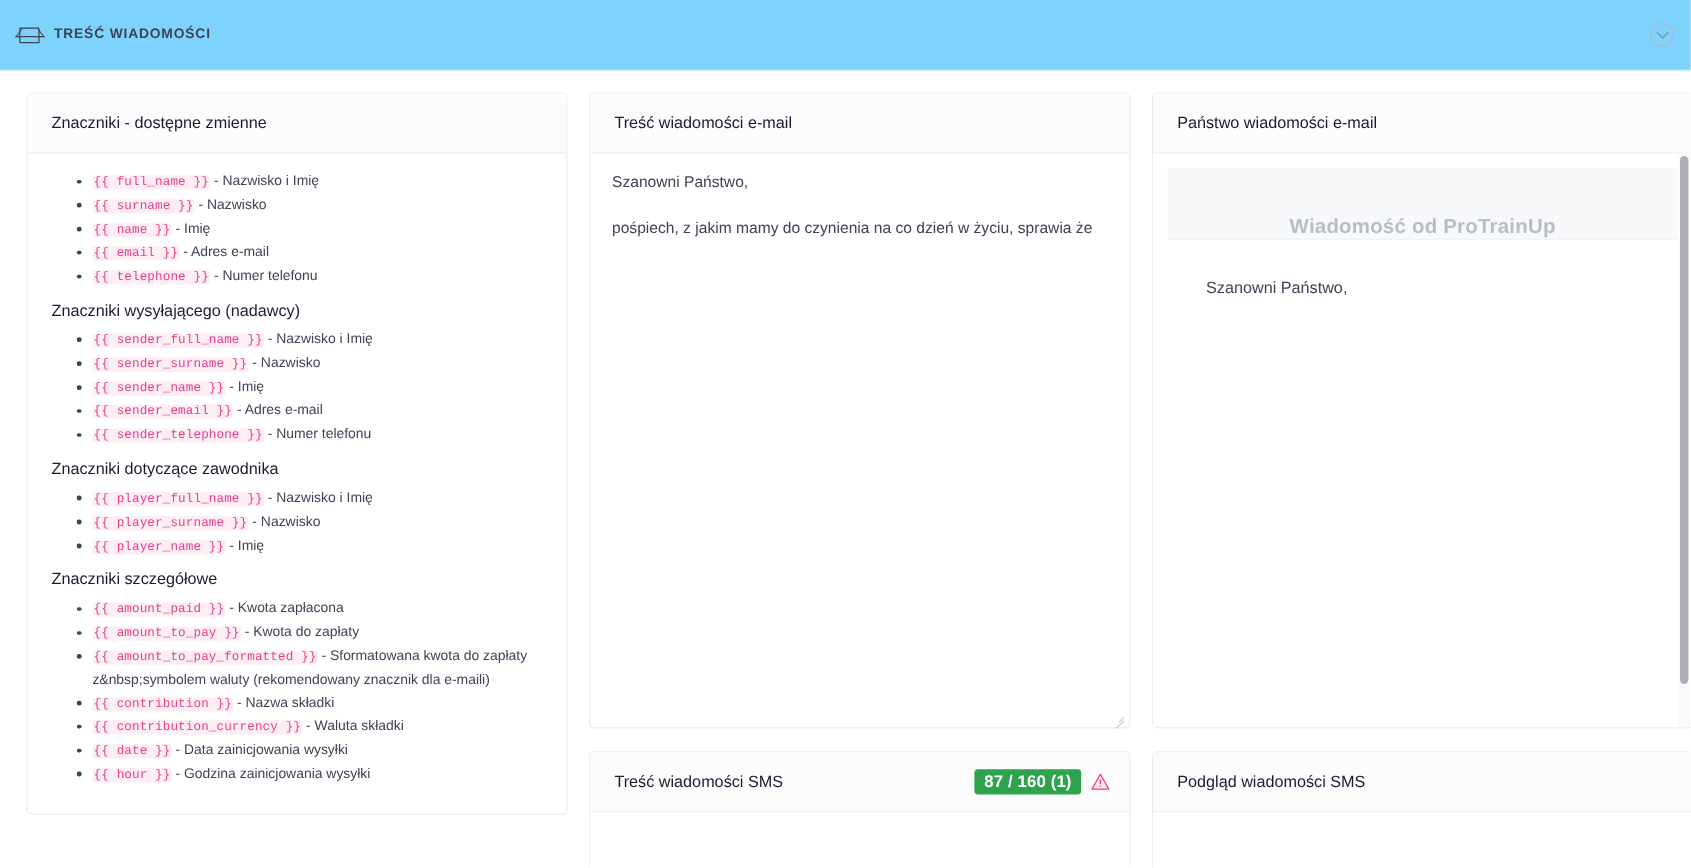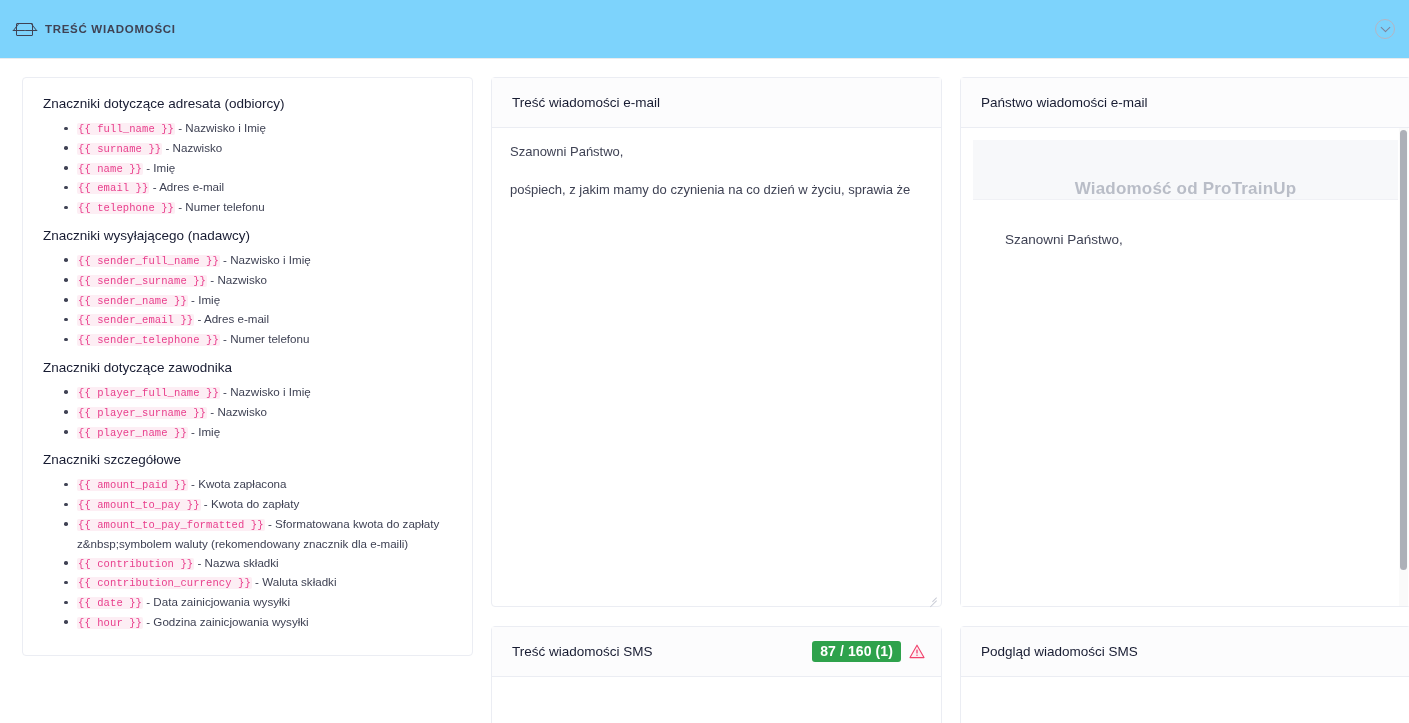--- a/index.html
+++ b/index.html
@@ -275,22 +275,24 @@
     <div class="collapse-btn">
       <span class="chev"></span>
     </div>
   </div>
 </div>
 
 <div class="board">
 
   <div class="col col-left">
     <div class="card">
+      <div class="card-head">
+        <span class="card-title">Znaczniki - dostępne zmienne</span>
+      </div>
       <div class="markers-body" id="markers-body">
-          <div class="group-title first">Znaczniki dotyczące adresata (odbiorcy)</div>
           <ul class="marker-list">
             <li><code class="tag">{{ full_name }}</code> <span class="dash">-</span> <span>Nazwisko i Imię</span></li>
             <li><code class="tag">{{ surname }}</code> <span class="dash">-</span> <span>Nazwisko</span></li>
             <li><code class="tag">{{ name }}</code> <span class="dash">-</span> <span>Imię</span></li>
             <li><code class="tag">{{ email }}</code> <span class="dash">-</span> <span>Adres e-mail</span></li>
             <li><code class="tag">{{ telephone }}</code> <span class="dash">-</span> <span>Numer telefonu</span></li>
           </ul>
           <div class="group-title">Znaczniki wysyłającego (nadawcy)</div>
           <ul class="marker-list">
             <li><code class="tag">{{ sender_full_name }}</code> <span class="dash">-</span> <span>Nazwisko i Imię</span></li>

